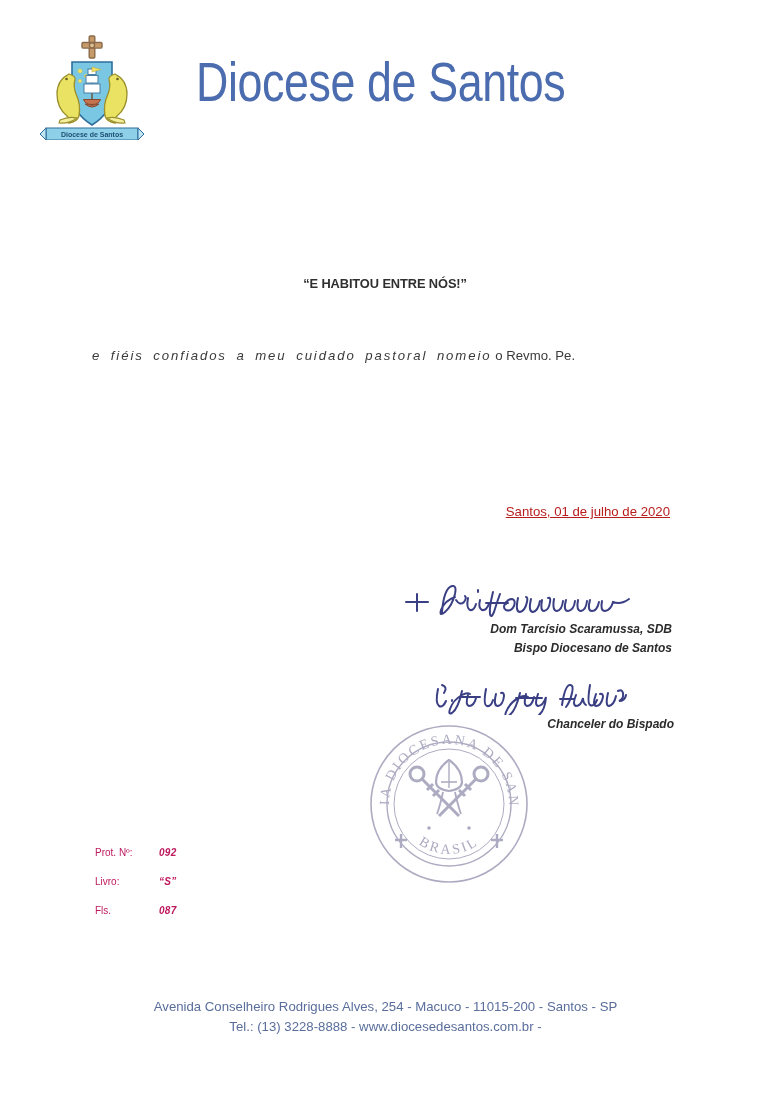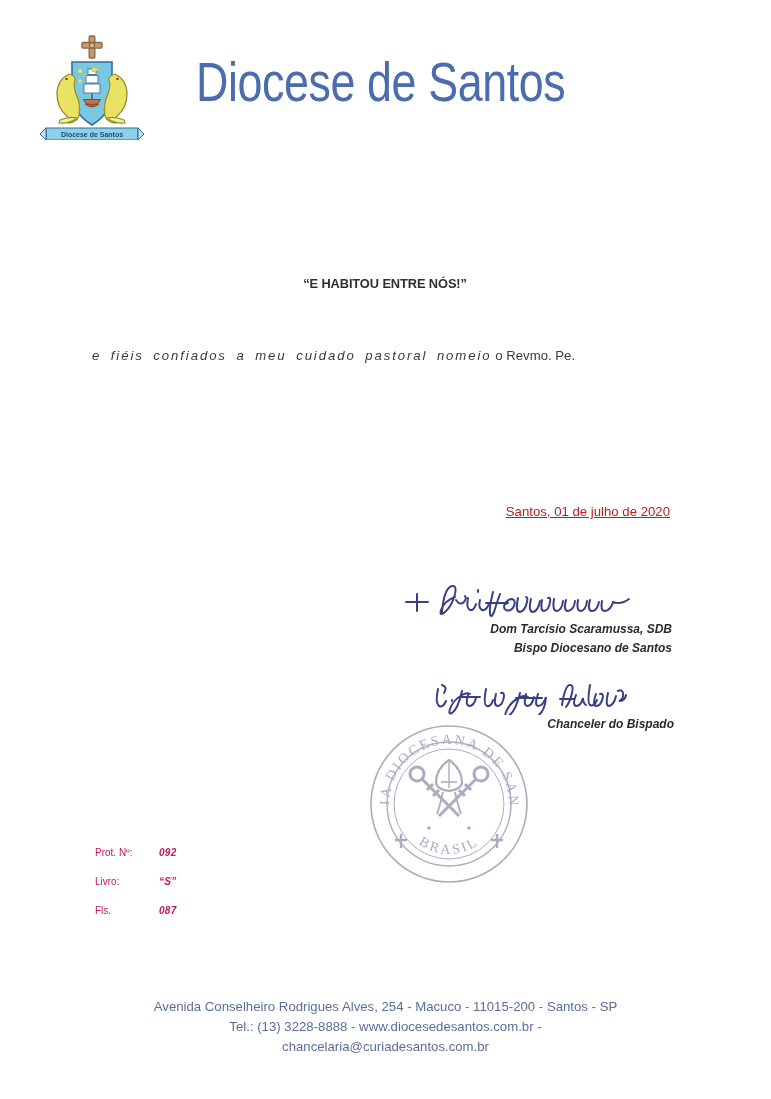--- a/index.html
+++ b/index.html
@@ -354,14 +354,13 @@
 
 <div class="protocol">
   <span class="row"><span class="lbl">Prot. Nº:</span><span class="val">092</span></span>
   <span class="row"><span class="lbl">Livro:</span><span class="val">“S”</span></span>
   <span class="row"><span class="lbl">Fls.</span><span class="val">087</span></span>
 </div>
 
 <div class="footer">
   <div>Avenida Conselheiro Rodrigues Alves, 254 - Macuco - 11015-200 - Santos - SP</div>
   <div>Tel.: (13) 3228-8888 -  www.diocesedesantos.com.br -</div>
-  <div>chancelaria@curiadesantos.com.br</div>
 </div>
 
 </body></html>

